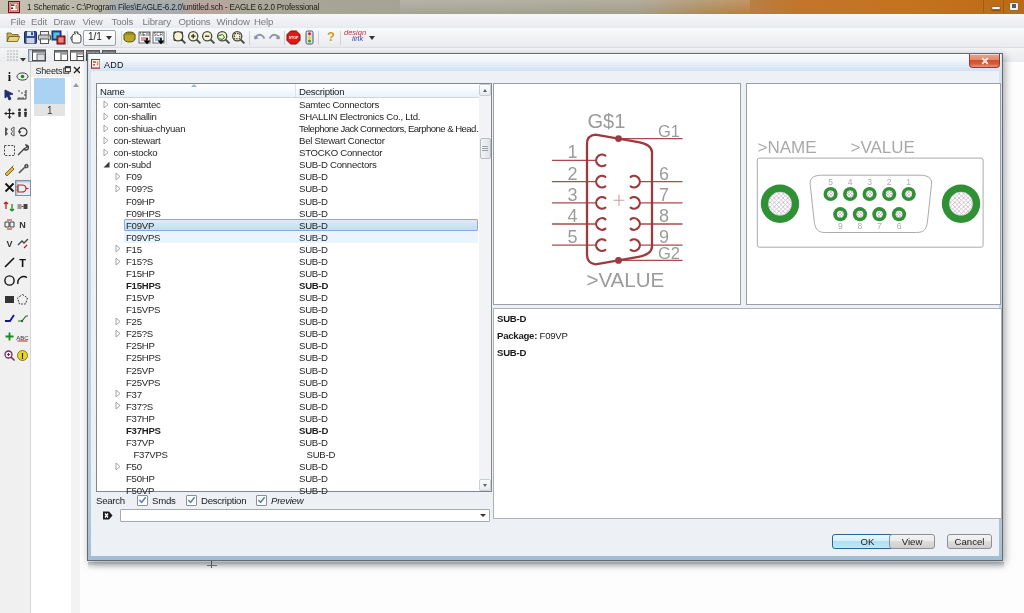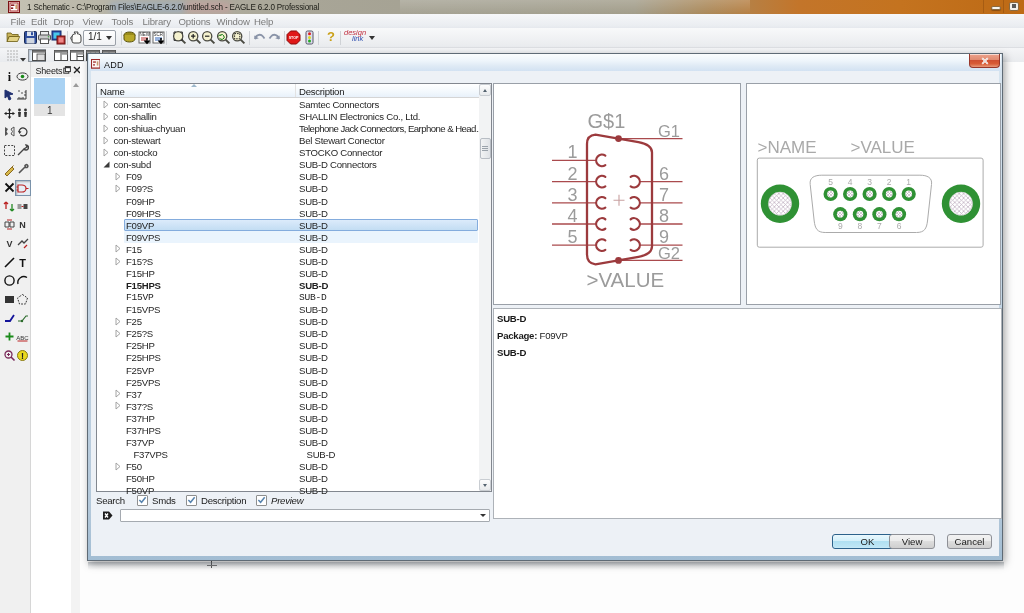--- a/index.html
+++ b/index.html
@@ -53,21 +53,21 @@
 </svg>
 <div class="abs titletext" style="transform:scaleX(0.9)">1 Schematic - C:\Program Files\EAGLE-6.2.0\untitled.sch - EAGLE 6.2.0 Professional</div>
 <div class="abs" style="left:983px;top:0;width:1px;height:13px;background:rgba(120,60,10,0.35);"></div>
 <div class="abs" style="left:1003px;top:0;width:1px;height:13px;background:rgba(120,60,10,0.35);"></div>
 <div class="abs" style="left:991px;top:5.5px;width:10px;height:4px;background:#f8f6f2;border:1px solid #8a6a40;border-radius:2px;box-shadow:0 1px 1px rgba(0,0,0,0.3);"></div>
 <div class="abs" style="left:1009px;top:1.5px;width:10px;height:9px;background:#f2f0ea;border:1px solid #8a6a40;border-radius:2px;"></div>
 <div class="abs" style="left:1012px;top:4px;width:4px;height:4px;background:#5a5a58;"></div>
 <div class="abs menubar"></div>
 <span class="menuitem" style="left:10.5px">File</span>
 <span class="menuitem" style="left:31px">Edit</span>
-<span class="menuitem" style="left:53.5px">Drop</span>
+<span class="menuitem" style="left:53.5px">Draw</span>
 <span class="menuitem" style="left:82.5px">View</span>
 <span class="menuitem" style="left:111.5px">Tools</span>
 <span class="menuitem" style="left:142.5px">Library</span>
 <span class="menuitem" style="left:178.5px">Options</span>
 <span class="menuitem" style="left:216.5px">Window</span>
 <span class="menuitem" style="left:254px">Help</span>
 <div class="abs toolbar1"></div>
 <div class="tsep" style="left:66.5px;top:31px;position:absolute;"></div>
 <div class="tsep" style="left:120.5px;top:31px;position:absolute;"></div>
 <div class="tsep" style="left:165.5px;top:31px;position:absolute;"></div>
@@ -423,21 +423,21 @@
 <div class="abs trow" style="left:96.5px;top:242.84px;"><span class="tname" style="left:29.5px">F15</span><span class="tdesc" style="">SUB-D</span></div>
 <svg class="abs" style="left:114.5px;top:244.4px" width="6" height="9" viewBox="0 0 6 9">
     <path d="M1 1 L1 8 L5 4.5 Z" fill="#fefefe" stroke="#9b9b9b" stroke-width="0.9"></path>
   </svg>
 <div class="abs trow" style="left:96.5px;top:254.91px;"><span class="tname" style="left:29.5px">F15?S</span><span class="tdesc" style="">SUB-D</span></div>
 <svg class="abs" style="left:114.5px;top:256.5px" width="6" height="9" viewBox="0 0 6 9">
     <path d="M1 1 L1 8 L5 4.5 Z" fill="#fefefe" stroke="#9b9b9b" stroke-width="0.9"></path>
   </svg>
 <div class="abs trow" style="left:96.5px;top:266.98px;"><span class="tname" style="left:29.5px">F15HP</span><span class="tdesc" style="">SUB-D</span></div>
 <div class="abs trow" style="left:96.5px;top:279.05px;font-weight:bold;"><span class="tname" style="left:29.5px">F15HPS</span><span class="tdesc" style="">SUB-D</span></div>
-<div class="abs trow" style="left:96.5px;top:291.12px;font-family:Liberation Mono, monospace;"><span class="tname" style="left:29.5px">F15VP</span><span class="tdesc" style="">SUB-D</span></div>
+<div class="abs trow" style="left:96.5px;top:291.12px;"><span class="tname" style="left:29.5px">F15VP</span><span class="tdesc" style="">SUB-D</span></div>
 <div class="abs trow" style="left:96.5px;top:303.19px;"><span class="tname" style="left:29.5px">F15VPS</span><span class="tdesc" style="">SUB-D</span></div>
 <div class="abs trow" style="left:96.5px;top:315.26px;"><span class="tname" style="left:29.5px">F25</span><span class="tdesc" style="">SUB-D</span></div>
 <svg class="abs" style="left:114.5px;top:316.9px" width="6" height="9" viewBox="0 0 6 9">
     <path d="M1 1 L1 8 L5 4.5 Z" fill="#fefefe" stroke="#9b9b9b" stroke-width="0.9"></path>
   </svg>
 <div class="abs trow" style="left:96.5px;top:327.33px;"><span class="tname" style="left:29.5px">F25?S</span><span class="tdesc" style="">SUB-D</span></div>
 <svg class="abs" style="left:114.5px;top:328.9px" width="6" height="9" viewBox="0 0 6 9">
     <path d="M1 1 L1 8 L5 4.5 Z" fill="#fefefe" stroke="#9b9b9b" stroke-width="0.9"></path>
   </svg>
 <div class="abs trow" style="left:96.5px;top:339.40px;"><span class="tname" style="left:29.5px">F25HP</span><span class="tdesc" style="">SUB-D</span></div>
@@ -446,21 +446,21 @@
 <div class="abs trow" style="left:96.5px;top:375.61px;"><span class="tname" style="left:29.5px">F25VPS</span><span class="tdesc" style="">SUB-D</span></div>
 <div class="abs trow" style="left:96.5px;top:387.68px;"><span class="tname" style="left:29.5px">F37</span><span class="tdesc" style="">SUB-D</span></div>
 <svg class="abs" style="left:114.5px;top:389.3px" width="6" height="9" viewBox="0 0 6 9">
     <path d="M1 1 L1 8 L5 4.5 Z" fill="#fefefe" stroke="#9b9b9b" stroke-width="0.9"></path>
   </svg>
 <div class="abs trow" style="left:96.5px;top:399.75px;"><span class="tname" style="left:29.5px">F37?S</span><span class="tdesc" style="">SUB-D</span></div>
 <svg class="abs" style="left:114.5px;top:401.4px" width="6" height="9" viewBox="0 0 6 9">
     <path d="M1 1 L1 8 L5 4.5 Z" fill="#fefefe" stroke="#9b9b9b" stroke-width="0.9"></path>
   </svg>
 <div class="abs trow" style="left:96.5px;top:411.82px;"><span class="tname" style="left:29.5px">F37HP</span><span class="tdesc" style="">SUB-D</span></div>
-<div class="abs trow" style="left:96.5px;top:423.89px;"><span class="tname" style="left:29.5px">F37HPS</span><span class="tdesc" style="">SUB-D</span></div>
+<div class="abs trow" style="left:96.5px;top:423.89px;font-weight:bold;"><span class="tname" style="left:29.5px">F37HPS</span><span class="tdesc" style="">SUB-D</span></div>
 <div class="abs trow" style="left:96.5px;top:435.96px;"><span class="tname" style="left:29.5px">F37VP</span><span class="tdesc" style="">SUB-D</span></div>
 <div class="abs trow" style="left:104px;top:448.03px;"><span class="tname" style="left:29.5px">F37VPS</span><span class="tdesc" style="">SUB-D</span></div>
 <div class="abs trow" style="left:96.5px;top:460.10px;"><span class="tname" style="left:29.5px">F50</span><span class="tdesc" style="">SUB-D</span></div>
 <svg class="abs" style="left:114.5px;top:461.7px" width="6" height="9" viewBox="0 0 6 9">
     <path d="M1 1 L1 8 L5 4.5 Z" fill="#fefefe" stroke="#9b9b9b" stroke-width="0.9"></path>
   </svg>
 <div class="abs trow" style="left:96.5px;top:472.17px;"><span class="tname" style="left:29.5px">F50HP</span><span class="tdesc" style="">SUB-D</span></div>
 <div class="abs trow" style="left:96.5px;top:484.24px;"><span class="tname" style="left:29.5px">F50VP</span><span class="tdesc" style="">SUB-D</span></div>
 <div class="abs" style="left:479px;top:84px;width:12px;height:407px;background:#f2f3f4;"></div>
 <div class="abs" style="left:479px;top:84px;width:12px;height:12px;background:linear-gradient(180deg,#fdfdfd,#e8eaec);border:1px solid #c9cdd2;border-radius:2px;"></div>

